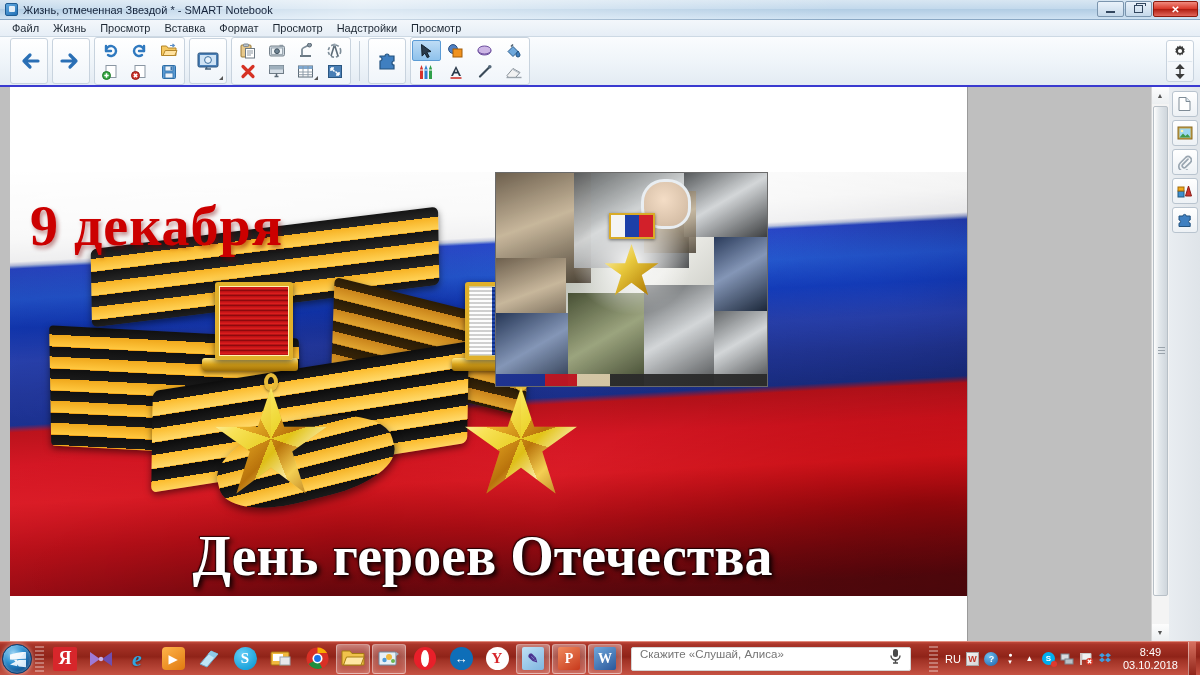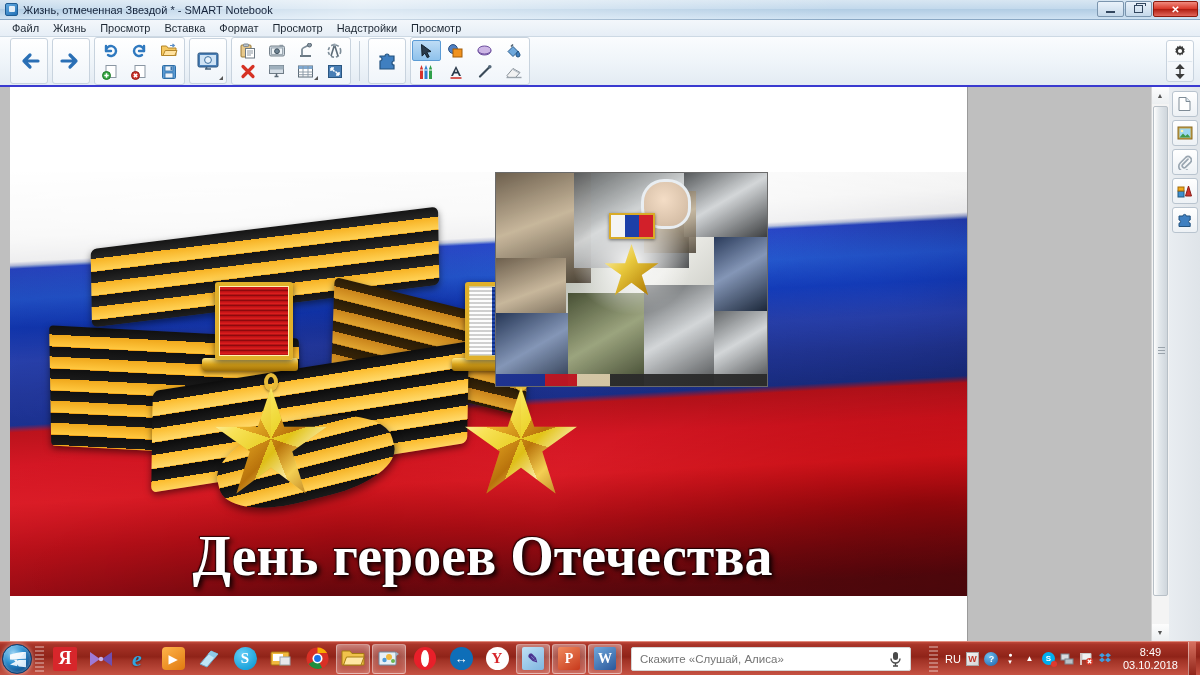--- a/index.html
+++ b/index.html
@@ -296,21 +296,21 @@
   .tasks{ display:flex; align-items:center; gap:0; }
   .task{
     width:34px;height:30px;display:flex;align-items:center;justify-content:center;
     border:1px solid transparent; border-radius:3px; margin:0 1px; flex:0 0 auto;
   }
   .task.run{ background:linear-gradient(to bottom, rgba(255,255,255,.30), rgba(255,255,255,.08));
     border-color:rgba(255,255,255,.45); box-shadow:inset 0 0 6px rgba(255,255,255,.25); }
   .alisa{
     margin-left:8px; height:24px; flex:0 0 280px; width:280px;
     background:#fff; border:1px solid #d4d4d4; border-radius:2px;
-    display:flex; align-items:center; padding:0 8px; gap:24px;
+    display:flex; align-items:flex-start; padding:0 8px; gap:24px;
   }
   .alisa input{
     border:none;outline:none;flex:1 1 auto;font-size:11.5px;color:#333;
     font-family:"Liberation Sans", sans-serif; background:transparent;
   }
   .tray{ margin-left:auto; display:flex; align-items:center; gap:4px; padding-right:4px; }
   .tray-txt{ color:#fff; font-size:11px;text-align:right; }
   .tray-ic{ width:15px;height:15px; display:flex;align-items:center;justify-content:center; }
   .clock{ color:#fff; font-size:11px; text-align:center; line-height:13px; padding:0 6px; }
   .showdesk{ width:8px; height:34px; background:linear-gradient(to bottom,#d6705f,#8f2318);
@@ -607,20 +607,21 @@
             <div class="star"></div>
           </div>
 
           <div class="medal" style="left:455px; top:110px;">
             <div class="med-ribbon tricolor"></div>
             <div class="med-bar"></div>
             <div class="med-link"></div>
             <div class="star"></div>
           </div>
 
+          <div class="slide-date">9 декабря</div>
 
           <div class="slide-title">День героев Отечества</div>
 
           <div class="collage">
             <div class="portrait p-sepia" style="left:0;top:0;width:95px;height:110px;"></div>
             <div class="portrait p-gray" style="left:78px;top:0;width:115px;height:95px;opacity:.9"></div>
             <div class="portrait p-sepia" style="left:0;top:85px;width:70px;height:80px;"></div>
             <div class="portrait p-blue" style="left:0;top:140px;width:88px;height:75px;"></div>
             <div class="portrait p-green" style="left:72px;top:120px;width:92px;height:95px;"></div>
             <div class="portrait p-gray" style="left:148px;top:112px;width:86px;height:103px;"></div>

